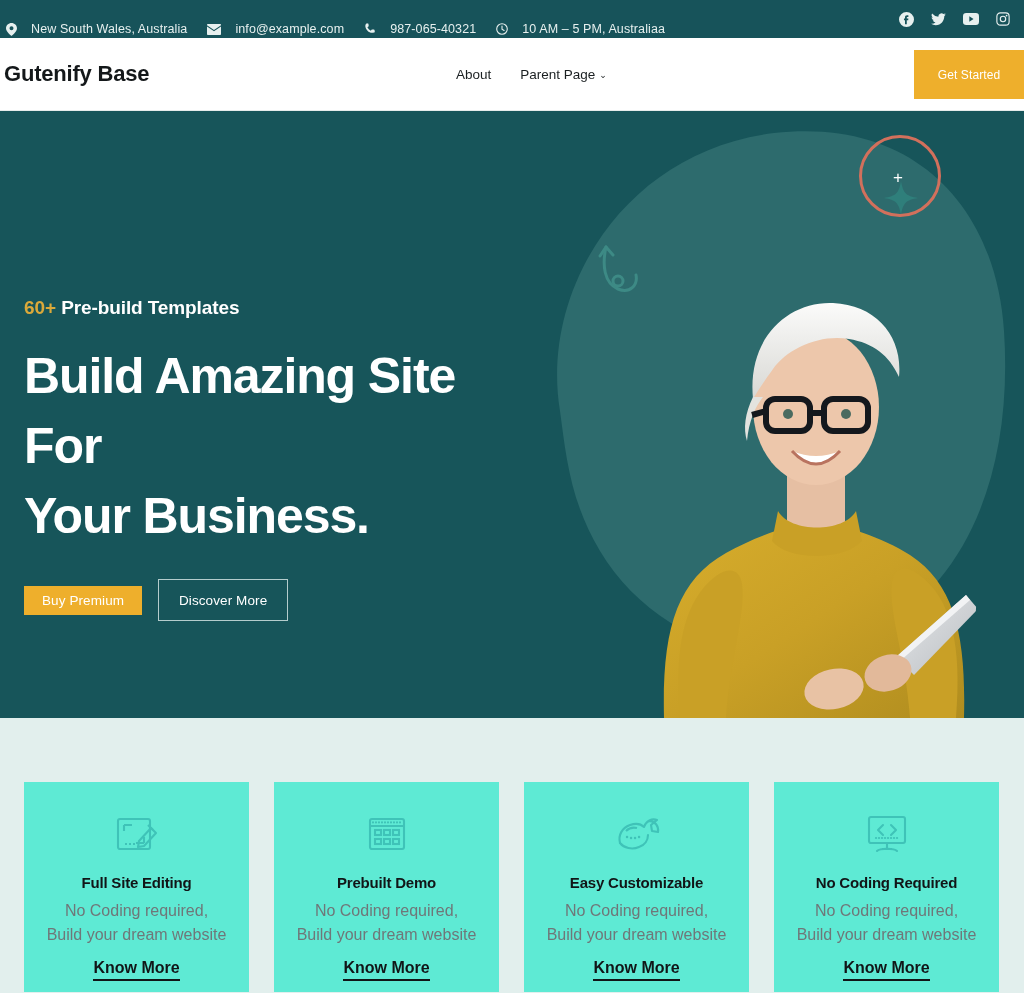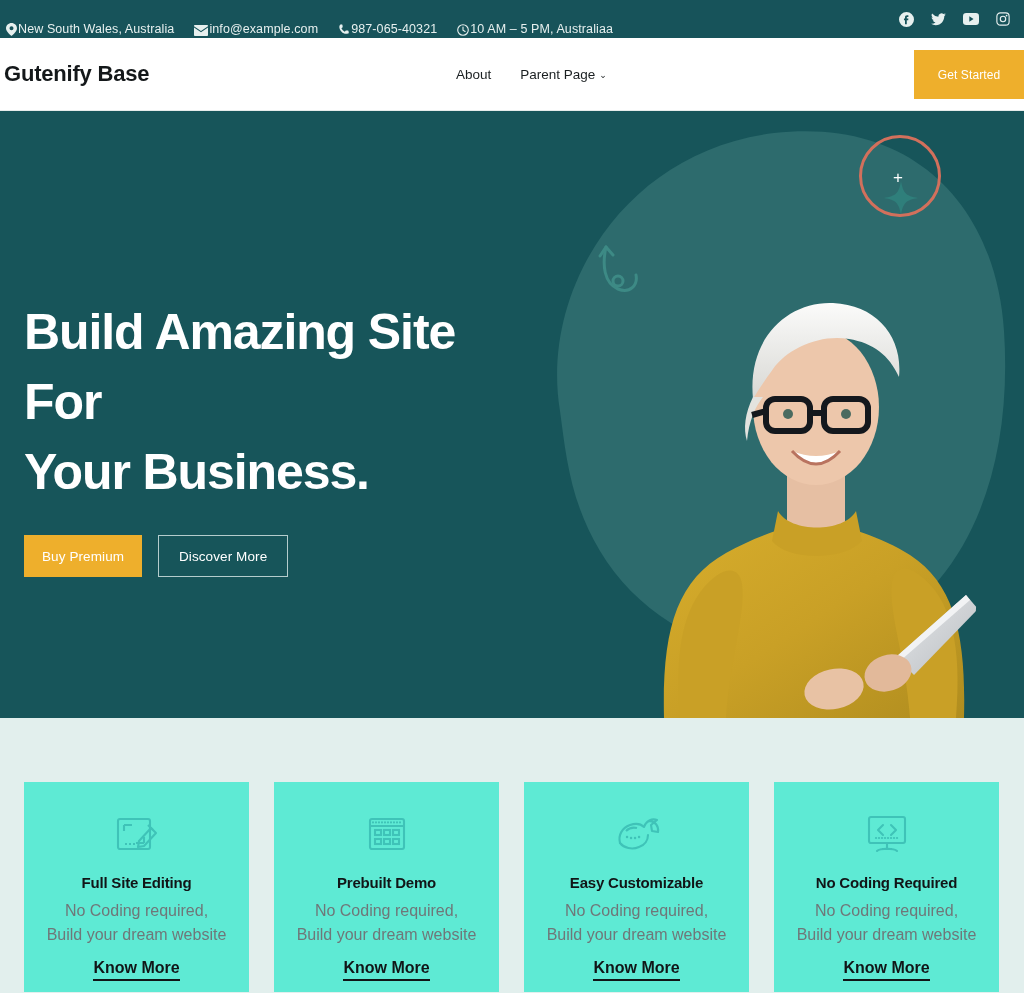--- a/index.html
+++ b/index.html
@@ -21,22 +21,22 @@
     color: #e9f2f1;
   }
   .topbar-left {
     display: flex;
     align-items: center;
     gap: 0px;
     flex: 1;
   }
   .tb-item {
     display: flex;
-    align-items: flex-end;
-    gap: 1px;
+    align-items: center;
+    gap: 14px;
     font-size: 12.5px;
     color: #e7f0ef;
     margin-right: 20px;
     white-space: nowrap;
     letter-spacing: .1px;
     margin-top: 20px;
   }
   .tb-item .ic { display: inline-flex; align-items: center; }
   .tb-item .ic svg { display: block; }
   .topbar-right {
@@ -141,21 +141,21 @@
     margin-bottom: 28px;
   }
   .hero-btns { display: flex; gap: 16px; align-items: center; }
   .btn-primary {
     background: #eeaf2c;
     color: #ffffff;
     border: none;
     font-size: 13.5px;
     font-family: "Liberation Sans", sans-serif;
     padding: 0 18px;
-    height: 42px;
+    height: 29px;
     min-width: 118px;
     cursor: pointer;
     letter-spacing: .1px;
     text-align: center;
   }
   .btn-outline {
     background: transparent;
     color: #ffffff;
     border: 1px solid #b5cdcd;
     font-size: 13.5px;
@@ -413,20 +413,24 @@
         <svg width="38" height="38" viewBox="0 0 38 38">
           <path d="M19 2 C21 14 24 17 36 19 C24 21 21 24 19 36 C17 24 14 21 2 19 C14 17 17 14 19 2 Z" fill="#2f7f7b"></path>
         </svg>
       </span>
 
       <span class="deco-circle"></span>
       <span class="deco-plus">+</span>
     </div>
 
     <div class="hero-copy">
+      <div class="eyebrow">
+        <span class="num">60</span><span class="plus">+</span>
+        <span>Pre-build Templates</span>
+      </div>
 
       <h1 class="hero-title">
         <span>Build Amazing Site For</span><br>
         <span>Your Business.</span>
       </h1>
 
       <div class="hero-btns">
         <button class="btn-primary">Buy Premium</button>
         <button class="btn-outline">Discover More</button>
       </div>

